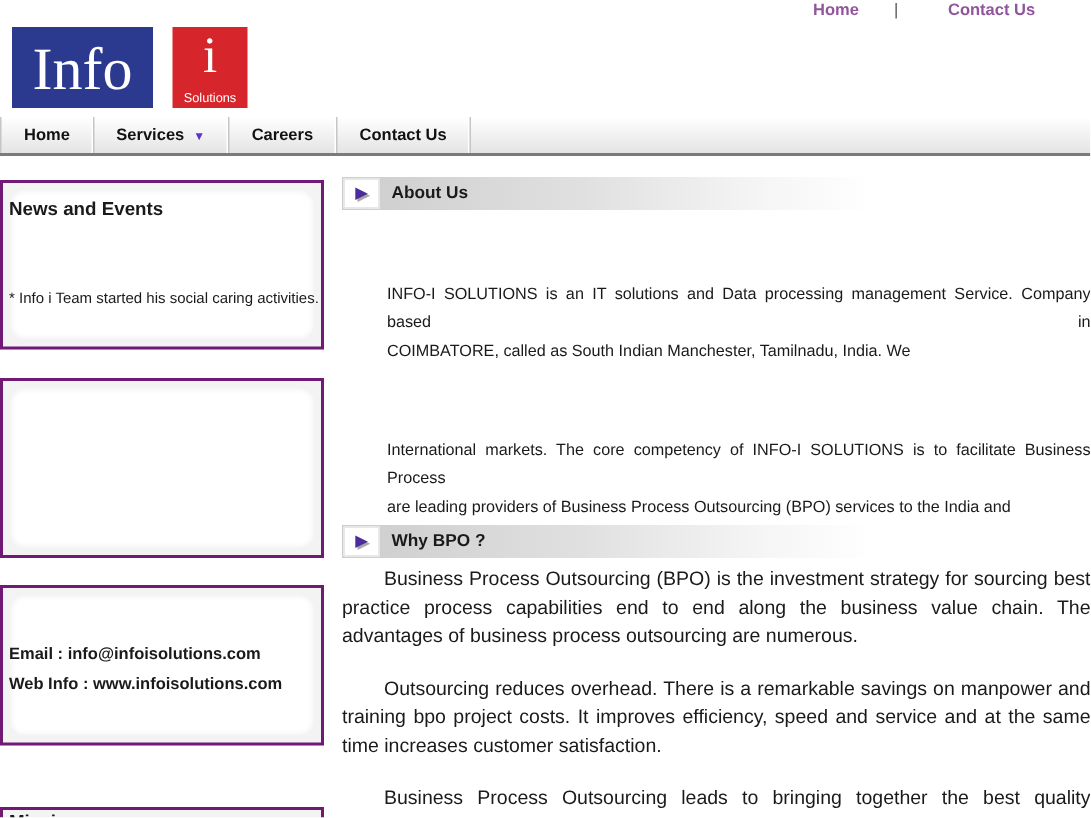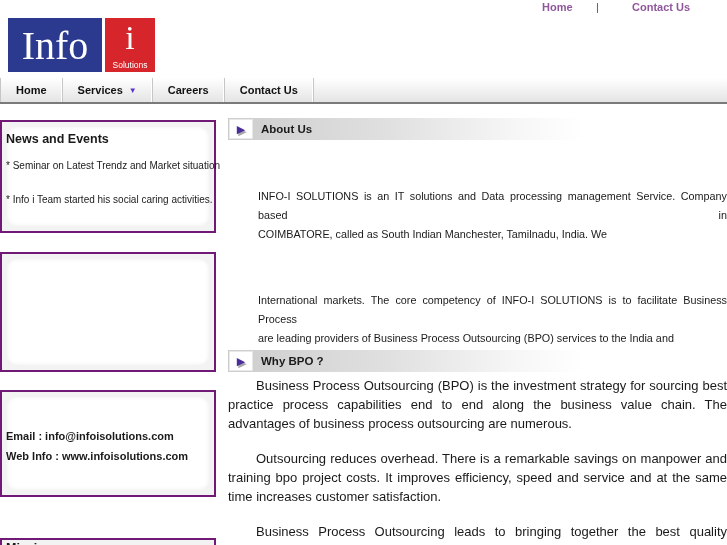--- a/index.html
+++ b/index.html
@@ -1,21 +1,21 @@
 <!DOCTYPE html>
 <html><head>
 <meta charset="utf-8">
 <style>
   html,body{margin:0;padding:0;background:#fff;}
   #page{position:relative;width:727px;height:545px;overflow:hidden;background:#fff;
         font-family:"Liberation Sans",sans-serif;color:#1a1a1a;}
 
   
   .topbar{position:absolute;left:0;top:0;width:727px;height:78px;background:#fff;}
-  .logo{position:absolute;left:8px;top:18px;display:flex;}
+  .logo{position:absolute;left:8px;top:18px;display:flex;gap:10px;}
   .logo-blue{width:94px;height:54px;background:#2b3a8f;color:#fff;display:flex;
              align-items:center;justify-content:center;
              font-family:"Liberation Serif",serif;font-size:40px;}
   .logo-red{width:50px;height:54px;background:#d6262c;color:#fff;margin-left:3px;
             position:relative;text-align:center;}
   .logo-i{font-family:"Liberation Serif",serif;font-size:34px;line-height:40px;display:block;}
   .logo-sol{position:absolute;left:0;right:0;bottom:2px;font-size:8.5px;}
   .toplink{position:absolute;top:1px;font-size:11px;font-weight:bold;color:#90569b;
            text-decoration:none;cursor:pointer;}
   .topsep{position:absolute;top:1px;font-size:11px;color:#555;}
@@ -88,21 +88,20 @@
       <span>Careers</span>
     </div>
     <div class="navtab">
       <span>Contact Us</span>
     </div>
   </div>
 
   <div class="sbox" style="top:120px;height:113px;">
     <div class="sbox-inner"></div>
     <div class="news-title">News and Events</div>
-    <div class="news-item" style="top:38px;">* Seminar on Latest Trendz and Market situation</div>
     <div class="news-item" style="top:72px;">* Info i Team started his social caring activities.</div>
   </div>
 
   <div class="sbox" style="top:252px;height:120px;">
     <div class="sbox-inner"></div>
   </div>
 
   <div class="sbox" style="top:390px;height:107px;">
     <div class="sbox-inner"></div>
     <div class="contact-line" style="top:38px;">Email : info@infoisolutions.com</div>

